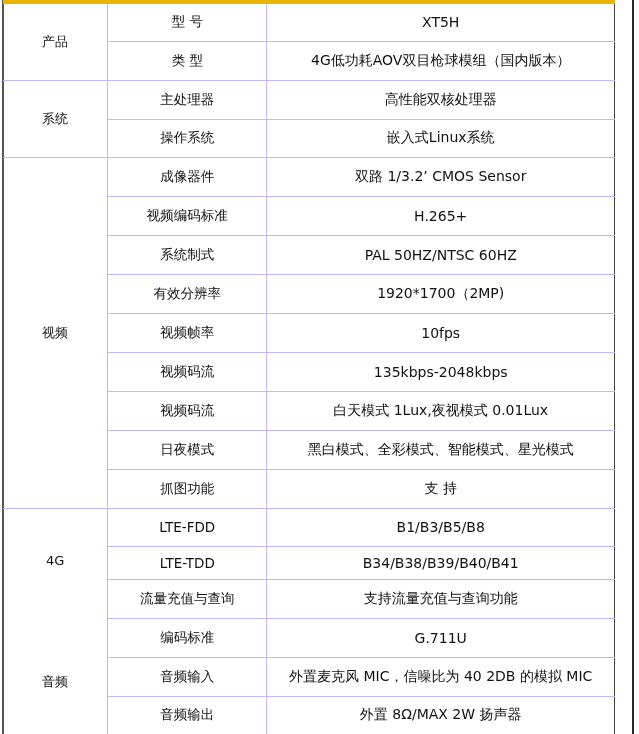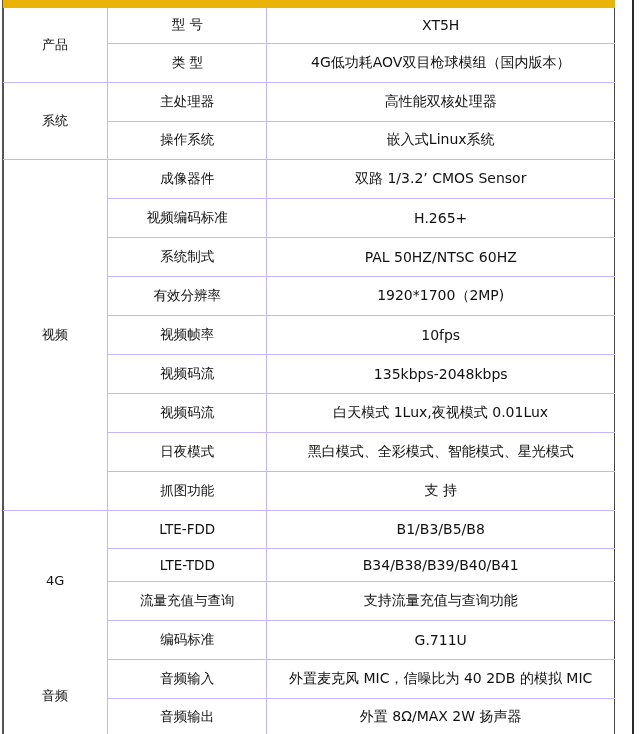--- a/index.html
+++ b/index.html
@@ -6,21 +6,21 @@
   body { width: 639px; height: 734px; position: relative; overflow: hidden;
          font-family: "DejaVu Sans", "Liberation Sans", sans-serif; color: #111; }
   .outer-right { position: absolute; left: 632px; top: 0; width: 2px; height: 734px; background: #2a2a2a; }
   .outer-left { position: absolute; left: 2px; top: 0; width: 2px; height: 734px; background: #555; }
   table.spec { position: absolute; left: 3px; top: 0; border-collapse: collapse; table-layout: fixed; width: 612px; }
   table.spec td { border: 1px solid #c4b5fd; text-align: center; vertical-align: middle; padding: 0; font-size: 12px; }
   table.spec td.cat { width: 104px; font-size: 13px; border-left: none; }
   table.spec td.key { width: 158px; font-size: 13.5px; }
   table.spec td.val { width: 346px; font-size: 14px; border-right: 1px solid #444; }
   table.spec tr { height: 38px; }
-  table.spec tr.top td { border-top: 8px solid #eab308; }
+  table.spec tr.top td { border-top: 4px solid #eab308; }
   table.spec td.cat.combo { border-bottom: none; position: relative; }
   .combo-inner { position: absolute; left: 0; right: 0; top: 0; bottom: 0; }
   .combo-inner span { position: absolute; left: 0; right: 0; text-align: center; }
 </style>
 </head>
 <body>
 
 <div class="outer-left"></div>
 <div class="outer-right"></div>
 
@@ -81,22 +81,22 @@
       <td class="val">黑白模式、全彩模式、智能模式、星光模式</td>
     </tr>
     <tr style="height:39px">
       <td class="key">抓图功能</td>
       <td class="val">支 持</td>
     </tr>
 
     <tr style="height:38px">
       <td class="cat combo" rowspan="6">
         <div class="combo-inner">
-          <span style="top:62px">4G</span>
-          <span style="top:176px">音频</span>
+          <span style="top:44px">4G</span>
+          <span style="top:164px">音频</span>
         </div>
       </td>
       <td class="key">LTE-FDD</td>
       <td class="val">B1/B3/B5/B8</td>
     </tr>
     <tr style="height:33px">
       <td class="key">LTE-TDD</td>
       <td class="val">B34/B38/B39/B40/B41</td>
     </tr>
     <tr style="height:39px">

